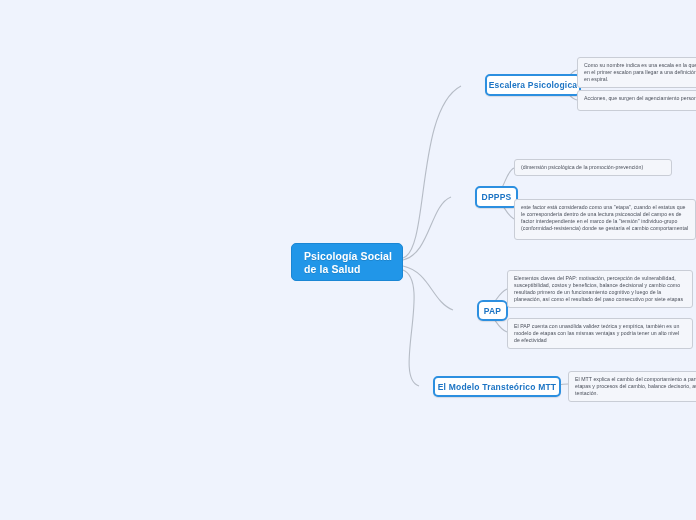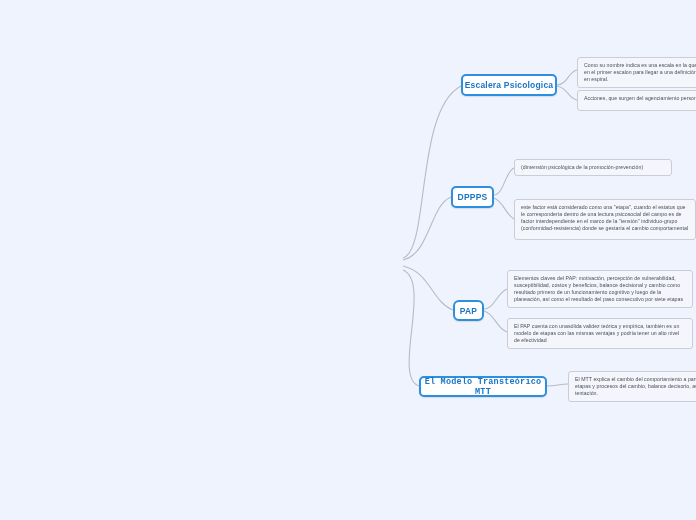--- a/index.html
+++ b/index.html
@@ -58,25 +58,26 @@
     box-sizing: border-box;
     color: #1c74c4;
     font-size: 8.5px;
     font-weight: bold;
     letter-spacing: 0.2px;
     display: flex;
     align-items: center;
     justify-content: center;
     text-align: center;
     box-shadow: 0 1px 1px rgba(0,0,0,0.10);
+    margin-left: 24px;
   }
   #node-escalera { left: 461px; top: 74px;  width: 96px; height: 22px; }
   #node-dppps    { left: 451px; top: 186px; width: 43px; height: 22px; }
   #node-pap      { left: 453px; top: 300px; width: 31px; height: 21px; border-radius: 6px; }
-  #node-mtt      { left: 419px; top: 376px; width: 128px; height: 21px; font-family: Liberation Mono, monospace; }
+  #node-mtt      { left: 409px; top: 376px; width: 128px; height: 21px; }
 
   
   .note {
     position: absolute;
     background: #f4f6fb;
     border: 1px solid #c9cdd6;
     border-radius: 3px;
     box-sizing: border-box;
     color: #4a4f5a;
     font-size: 5.2px;
@@ -111,20 +112,24 @@
       <path d="M494 195 C 504 194, 505 172, 514 168"></path>
       <path d="M494 198 C 504 202, 505 214, 514 219"></path>
 
       <path d="M484 309 C 495 308, 496 294, 507 289"></path>
       <path d="M484 311 C 495 314, 496 328, 507 332"></path>
 
       <path d="M547 386 C 558 386, 558 384, 568 384"></path>
     </g>
   </svg>
 
+  <div class="root-node">
+    <span>Psicología Social</span>
+    <span class="line2">de la Salud</span>
+  </div>
 
   <div class="branch-node" id="node-escalera">
     <span>Escalera Psicologica</span>
   </div>
 
   <div class="branch-node" id="node-dppps">
     <span>DPPPS</span>
   </div>
 
   <div class="branch-node" id="node-pap">

